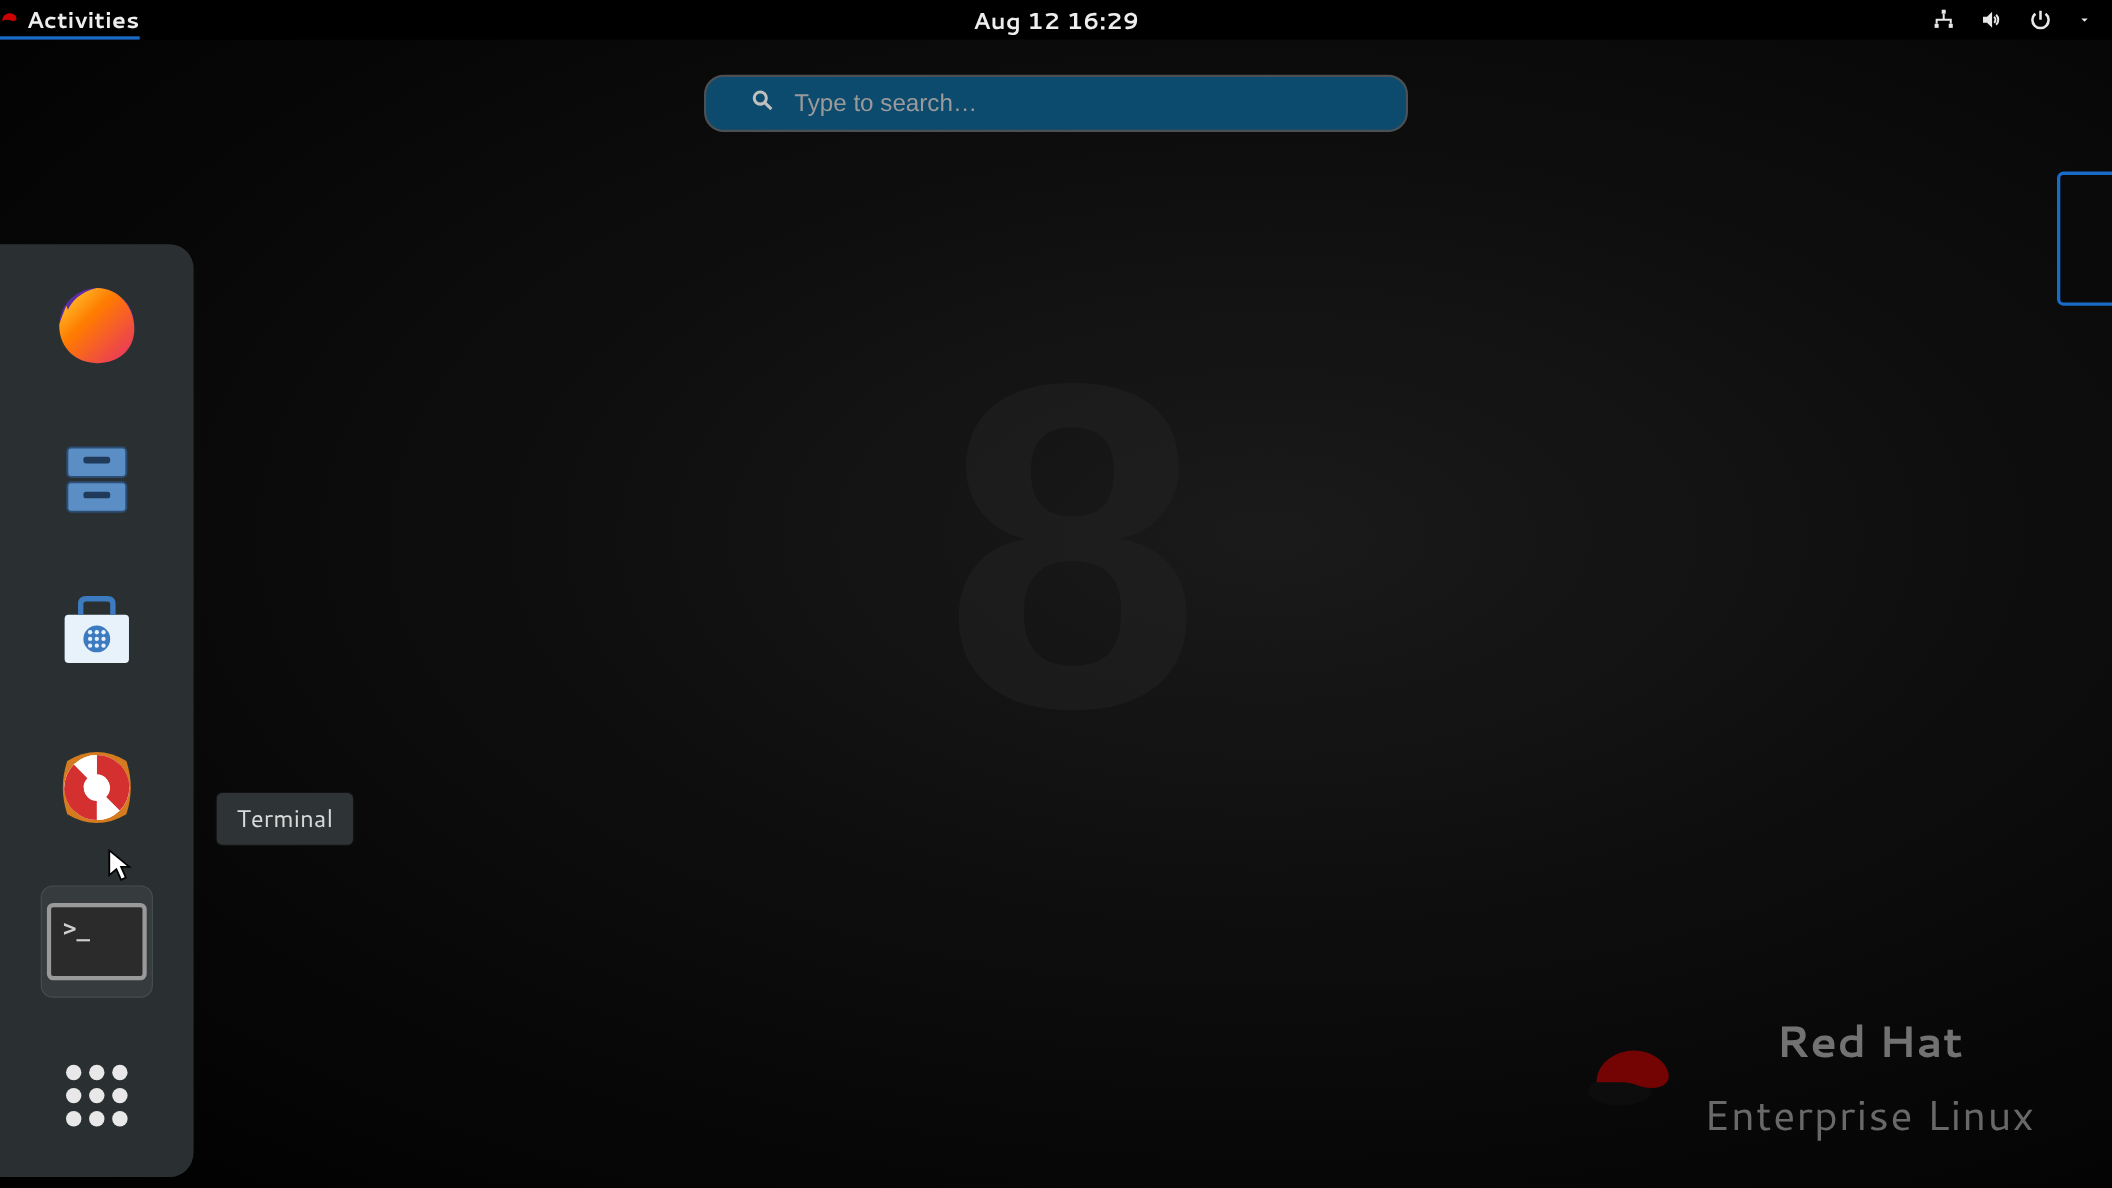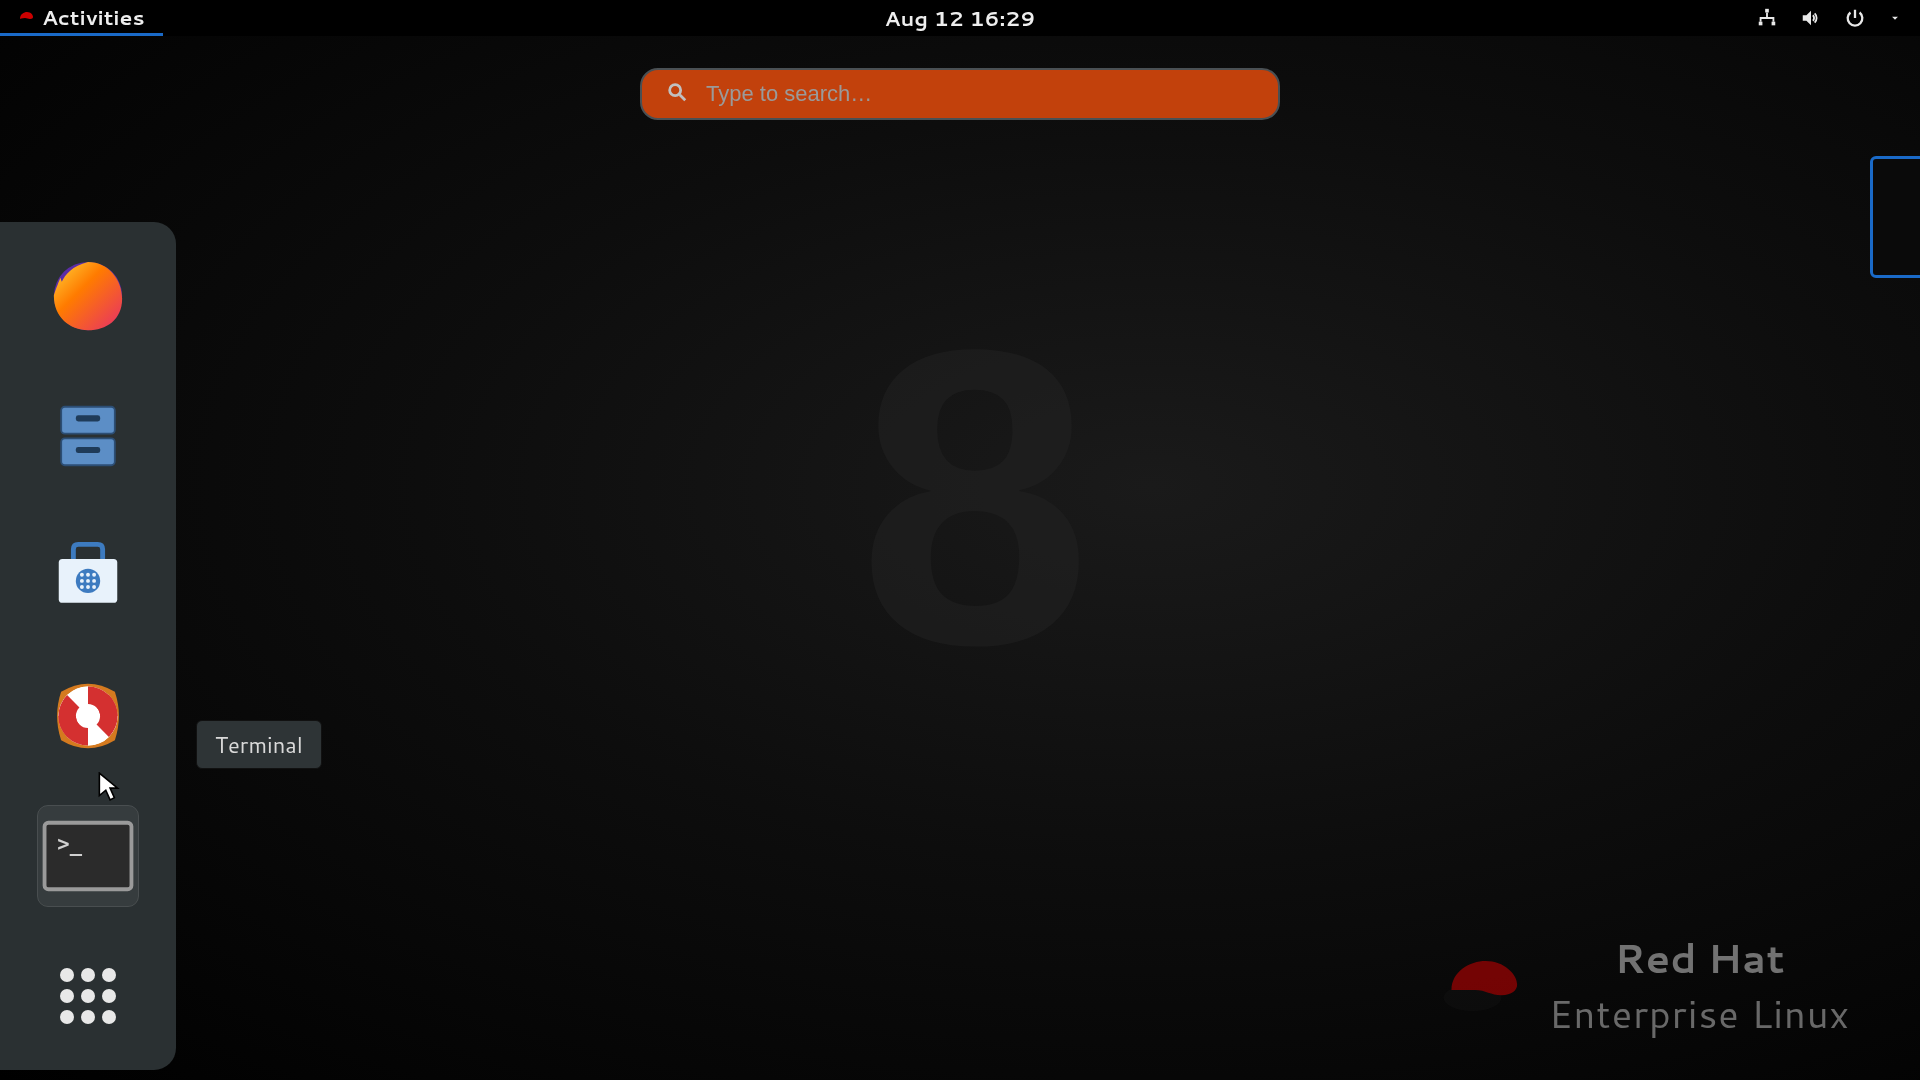--- a/index.html
+++ b/index.html
@@ -20,21 +20,21 @@
       height: 36px;
       background: #000000;
       display: flex;
       align-items: center;
       z-index: 100;
     }
     .activities {
       display: flex;
       align-items: center;
       gap: 8px;
-      padding: 0 18px;
+      padding: 0 0;
       height: 100%;
       border-bottom: 3px solid #1a6ac8;
       font-size: 21px;
       font-weight: 700;
       cursor: pointer;
     }
     .activities .dot {
       width: 16px; height: 16px;
       display: inline-flex;
     }
@@ -59,24 +59,24 @@
       position: absolute;
       top: 68px;
       left: 50%;
       transform: translateX(-50%);
       width: 640px;
     }
     .search {
       display: flex;
       align-items: center;
       gap: 18px;
-      background: #c2410c;
+      background: #0c4a6e;
       border: 2px solid #4a5054;
       border-radius: 18px;
-      padding: 10px 24px;
+      padding: 10px 40px;
       height: 52px;
     }
     .search input {
       background: transparent;
       border: none;
       outline: none;
       color: #c9c9c9;
       font-size: 22px;
       flex: 1;
     }
@@ -168,21 +168,21 @@
       gap: 24px;
       opacity: 0.55;
       text-align: center;
     }
     .brand-text {
       display: flex;
       flex-direction: column;
     }
     .brand-text .l1 { font-size: 40px; font-weight: 700; color: #b9b9b9; }
     .brand-text .l1 b { color: #c9c9c9; }
-    .brand-text .l2 { font-size: 38px; font-weight: 400; color: #b9b9b9; letter-spacing: 1px;}
+    .brand-text .l2 { font-size: 38px; font-weight: 400; color: #b9b9b9; letter-spacing: 1px; margin-top: 12px;}
   </style>
 </head>
 <body>
 
 <div class="bg8">8</div>
 
 <div class="topbar">
   <div class="activities">
     <span class="dot">
       <svg width="16" height="16" viewBox="0 0 16 16">

